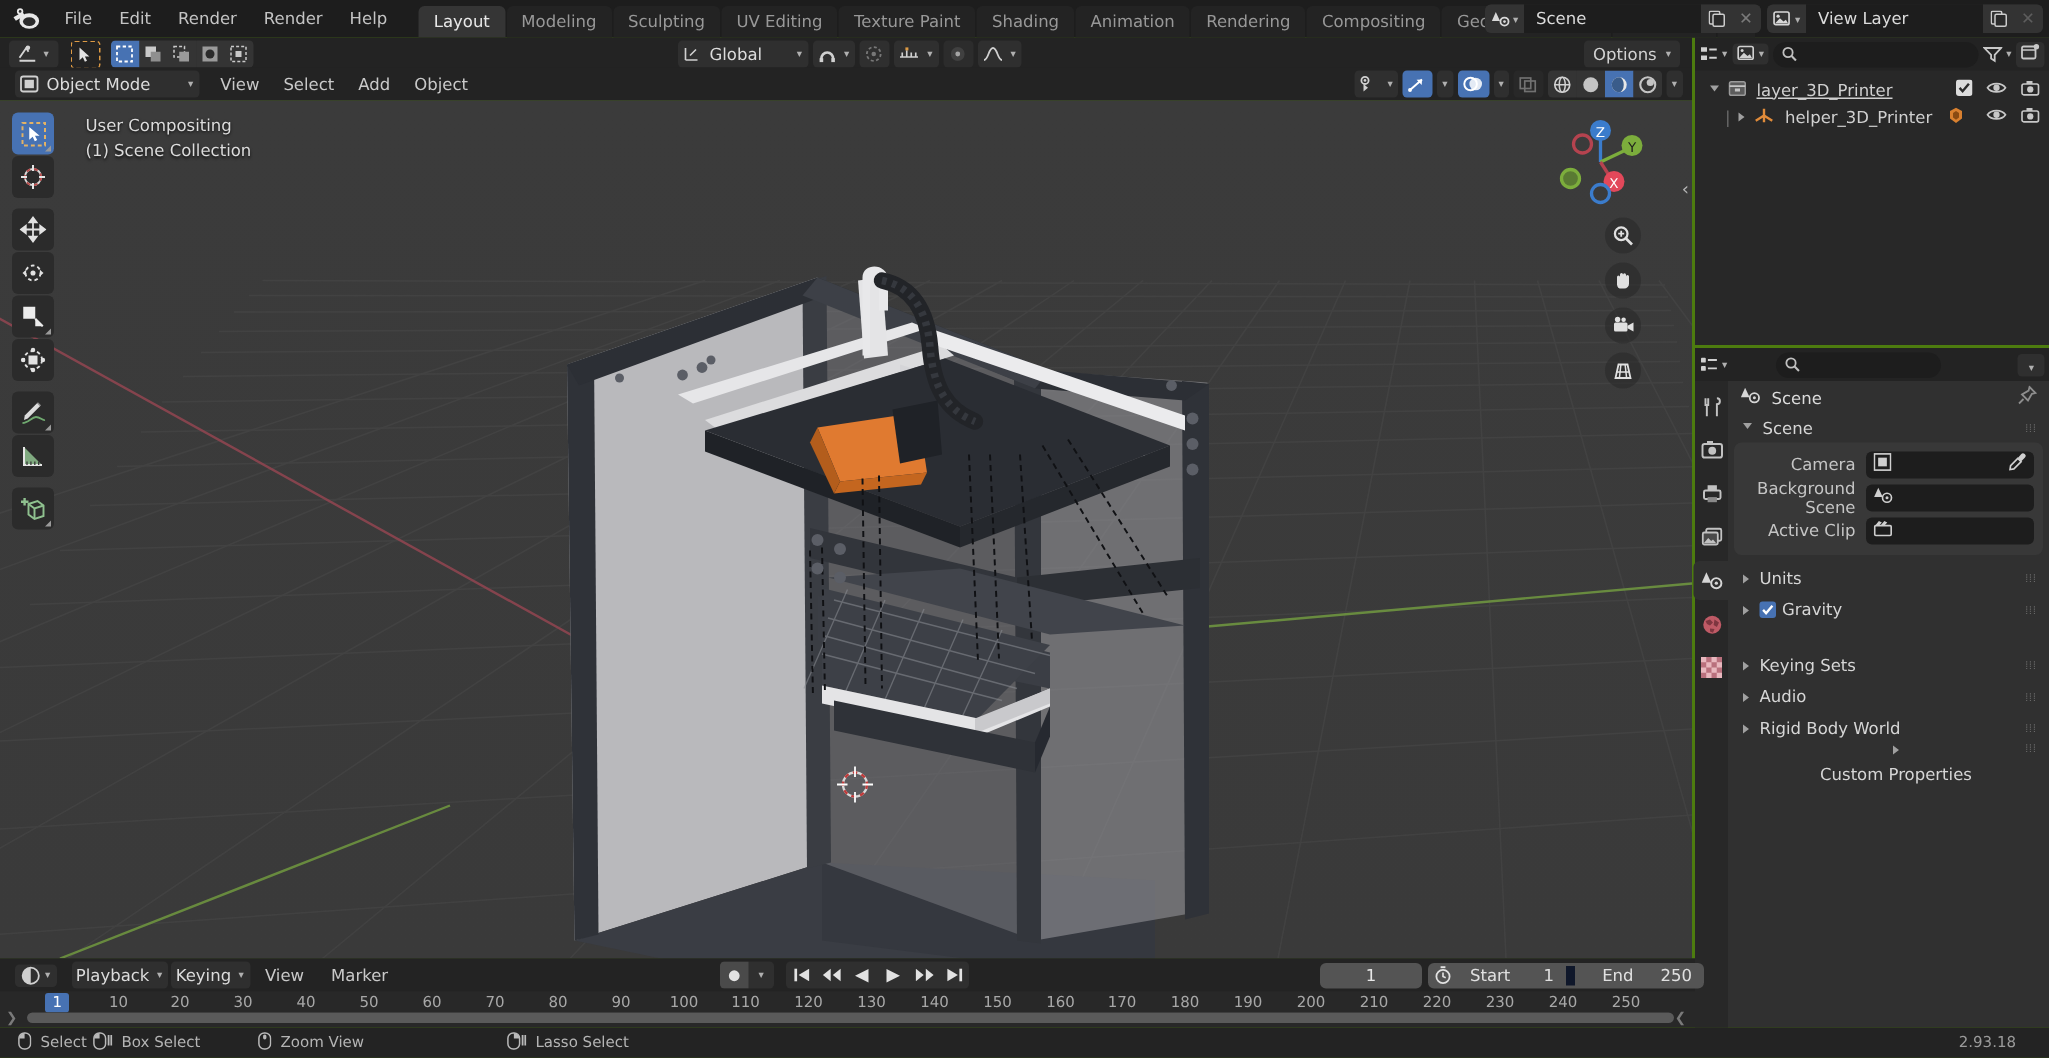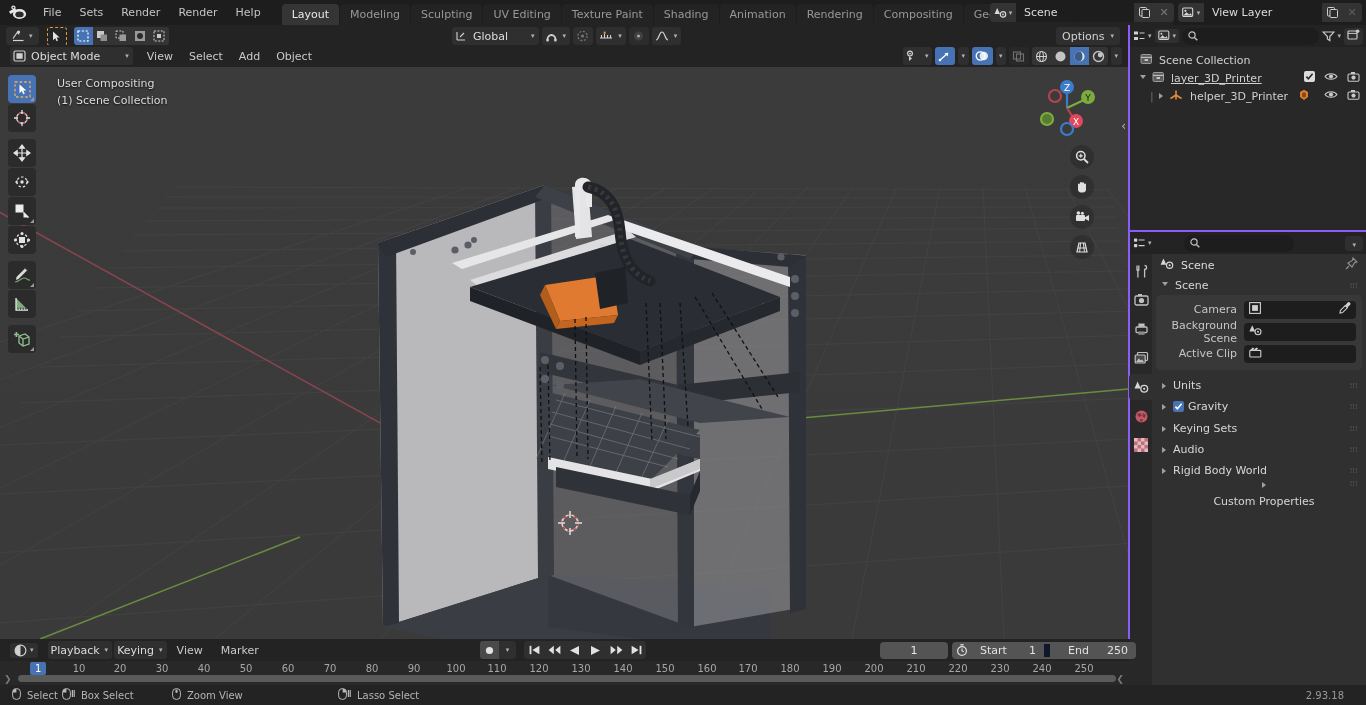--- a/index.html
+++ b/index.html
@@ -1,18 +1,18 @@
 <!DOCTYPE html>
 <html><head>
 <meta charset="utf-8">
 <style>
   * { margin:0; padding:0; box-sizing:border-box; }
   html,body { width:1366px; height:705px; overflow:hidden; background:#1d1d1d;
     font-family:"DejaVu Sans", sans-serif; font-size:11px; color:#dcdcdc; -webkit-font-smoothing:antialiased;}
-  .app { position:relative; width:1366px; height:705px; background:#8b5cf6; }
+  .app { position:relative; width:1366px; height:705px; background:#4d7c0f; }
 
   
   .topbar { position:absolute; left:0; top:0; width:1366px; height:25px; background:#1d1d1d;
     display:flex; align-items:center; padding-left:6px; }
   .blender-logo { width:22px; height:18px; display:flex; align-items:center; justify-content:center; margin-right:6px;}
   .menu-item { padding:3px 9px; font-size:11px; color:#c4c4c4; border-radius:3px; white-space:nowrap; }
   .ws-tabs { display:flex; align-items:flex-end; height:25px; margin-left:12px; }
   .ws-tab { padding:5px 10px 5px; font-size:11px; color:#989898; background:#232323;
      margin-right:1px; border-radius:4px 4px 0 0; height:21px; line-height:11px; white-space:nowrap;}
   .ws-tab.active { background:#353535; color:#e8e8e8; }
@@ -128,21 +128,21 @@
     <div class="blender-logo">
       <svg width="19" height="15" viewBox="0 0 19 15">
         <ellipse cx="11.5" cy="9" rx="6.6" ry="5.1" fill="#e8e8e8"></ellipse>
         <ellipse cx="11.5" cy="9.4" rx="4.2" ry="2.9" fill="#2b2b2b"></ellipse>
         <path d="M1 6.5 L7 3 L8.6 5.4 L2.6 8.9 Z" fill="#e8e8e8"></path>
         <circle cx="5.4" cy="2.6" r="2.1" fill="#e8e8e8"></circle>
         <circle cx="5.4" cy="2.6" r="0.9" fill="#2b2b2b"></circle>
       </svg>
     </div>
     <div class="menu-item">File</div>
-    <div class="menu-item">Sets</div>
+    <div class="menu-item">Edit</div>
     <div class="menu-item">Render</div>
     <div class="menu-item">Render</div>
     <div class="menu-item">Help</div>
 
     <div class="ws-tabs">
       <div class="ws-tab active">Layout</div>
       <div class="ws-tab">Modeling</div>
       <div class="ws-tab">Sculpting</div>
       <div class="ws-tab">UV Editing</div>
       <div class="ws-tab">Texture Paint</div>
@@ -703,30 +703,20 @@
       <div style="background:#2f2f2f;border-radius:3px;padding:1px 3px;">
         <svg width="13" height="12" viewBox="0 0 13 12">
             <rect x="1" y="2" width="9" height="8" rx="1" fill="none" stroke="#c8c8c8" stroke-width="1.2"></rect>
             <path d="M1 4.4 L10 4.4" stroke="#c8c8c8" stroke-width="1"></path>
             <circle cx="10.6" cy="2.2" r="1.8" fill="#c8c8c8"></circle>
           </svg>
       </div>
     </div>
 
     <div style="padding-top:4px;">
-      <div class="out-row" style="padding-left:10px;">
-        <span style="margin-right:6px;">
-          <svg width="13" height="12" viewBox="0 0 13 12">
-              <rect x="1" y="1.5" width="10.5" height="9" rx="1.2" fill="#5c5c5c" stroke="#9a9a9a" stroke-width="1"></rect>
-              <path d="M1 4.4 L11.5 4.4" stroke="#c4c4c4" stroke-width="1.1"></path>
-              <rect x="4.6" y="6" width="3.4" height="2" fill="#c4c4c4"></rect>
-            </svg>
-        </span>
-        <span>Scene Collection</span>
-      </div>
 
       <div class="out-row" style="padding-left:10px;text-decoration:underline;">
         <span class="tri down" style="margin-right:6px;"></span>
         <span style="margin-right:6px;">
           <svg width="13" height="12" viewBox="0 0 13 12">
               <rect x="1" y="1.5" width="10.5" height="9" rx="1.2" fill="#5c5c5c" stroke="#9a9a9a" stroke-width="1"></rect>
               <path d="M1 4.4 L11.5 4.4" stroke="#c4c4c4" stroke-width="1.1"></path>
               <rect x="4.6" y="6" width="3.4" height="2" fill="#c4c4c4"></rect>
             </svg>
         </span>
@@ -946,21 +936,21 @@
       <div class="panel-head" style="margin-top:2px;">
         <span class="tri"></span>
         <span class="chk">
           <svg width="9" height="9" viewBox="0 0 9 9">
               <path d="M1.4 4.6 L3.4 6.8 L7.6 1.8" stroke="#fff" stroke-width="1.6" fill="none"></path>
             </svg>
         </span>
         <span style="margin-left:-3px;">Gravity</span>
         <span class="grip">⦙⦙⦙</span>
       </div>
-      <div class="panel-head" style="margin-top:3px;">
+      <div class="panel-head" style="margin-top:18px;">
         <span class="tri"></span>
         <span>Keying Sets</span>
         <span class="grip">⦙⦙⦙</span>
       </div>
       <div class="panel-head" style="margin-top:2px;">
         <span class="tri"></span>
         <span>Audio</span>
         <span class="grip">⦙⦙⦙</span>
       </div>
       <div class="panel-head" style="margin-top:2px;">

